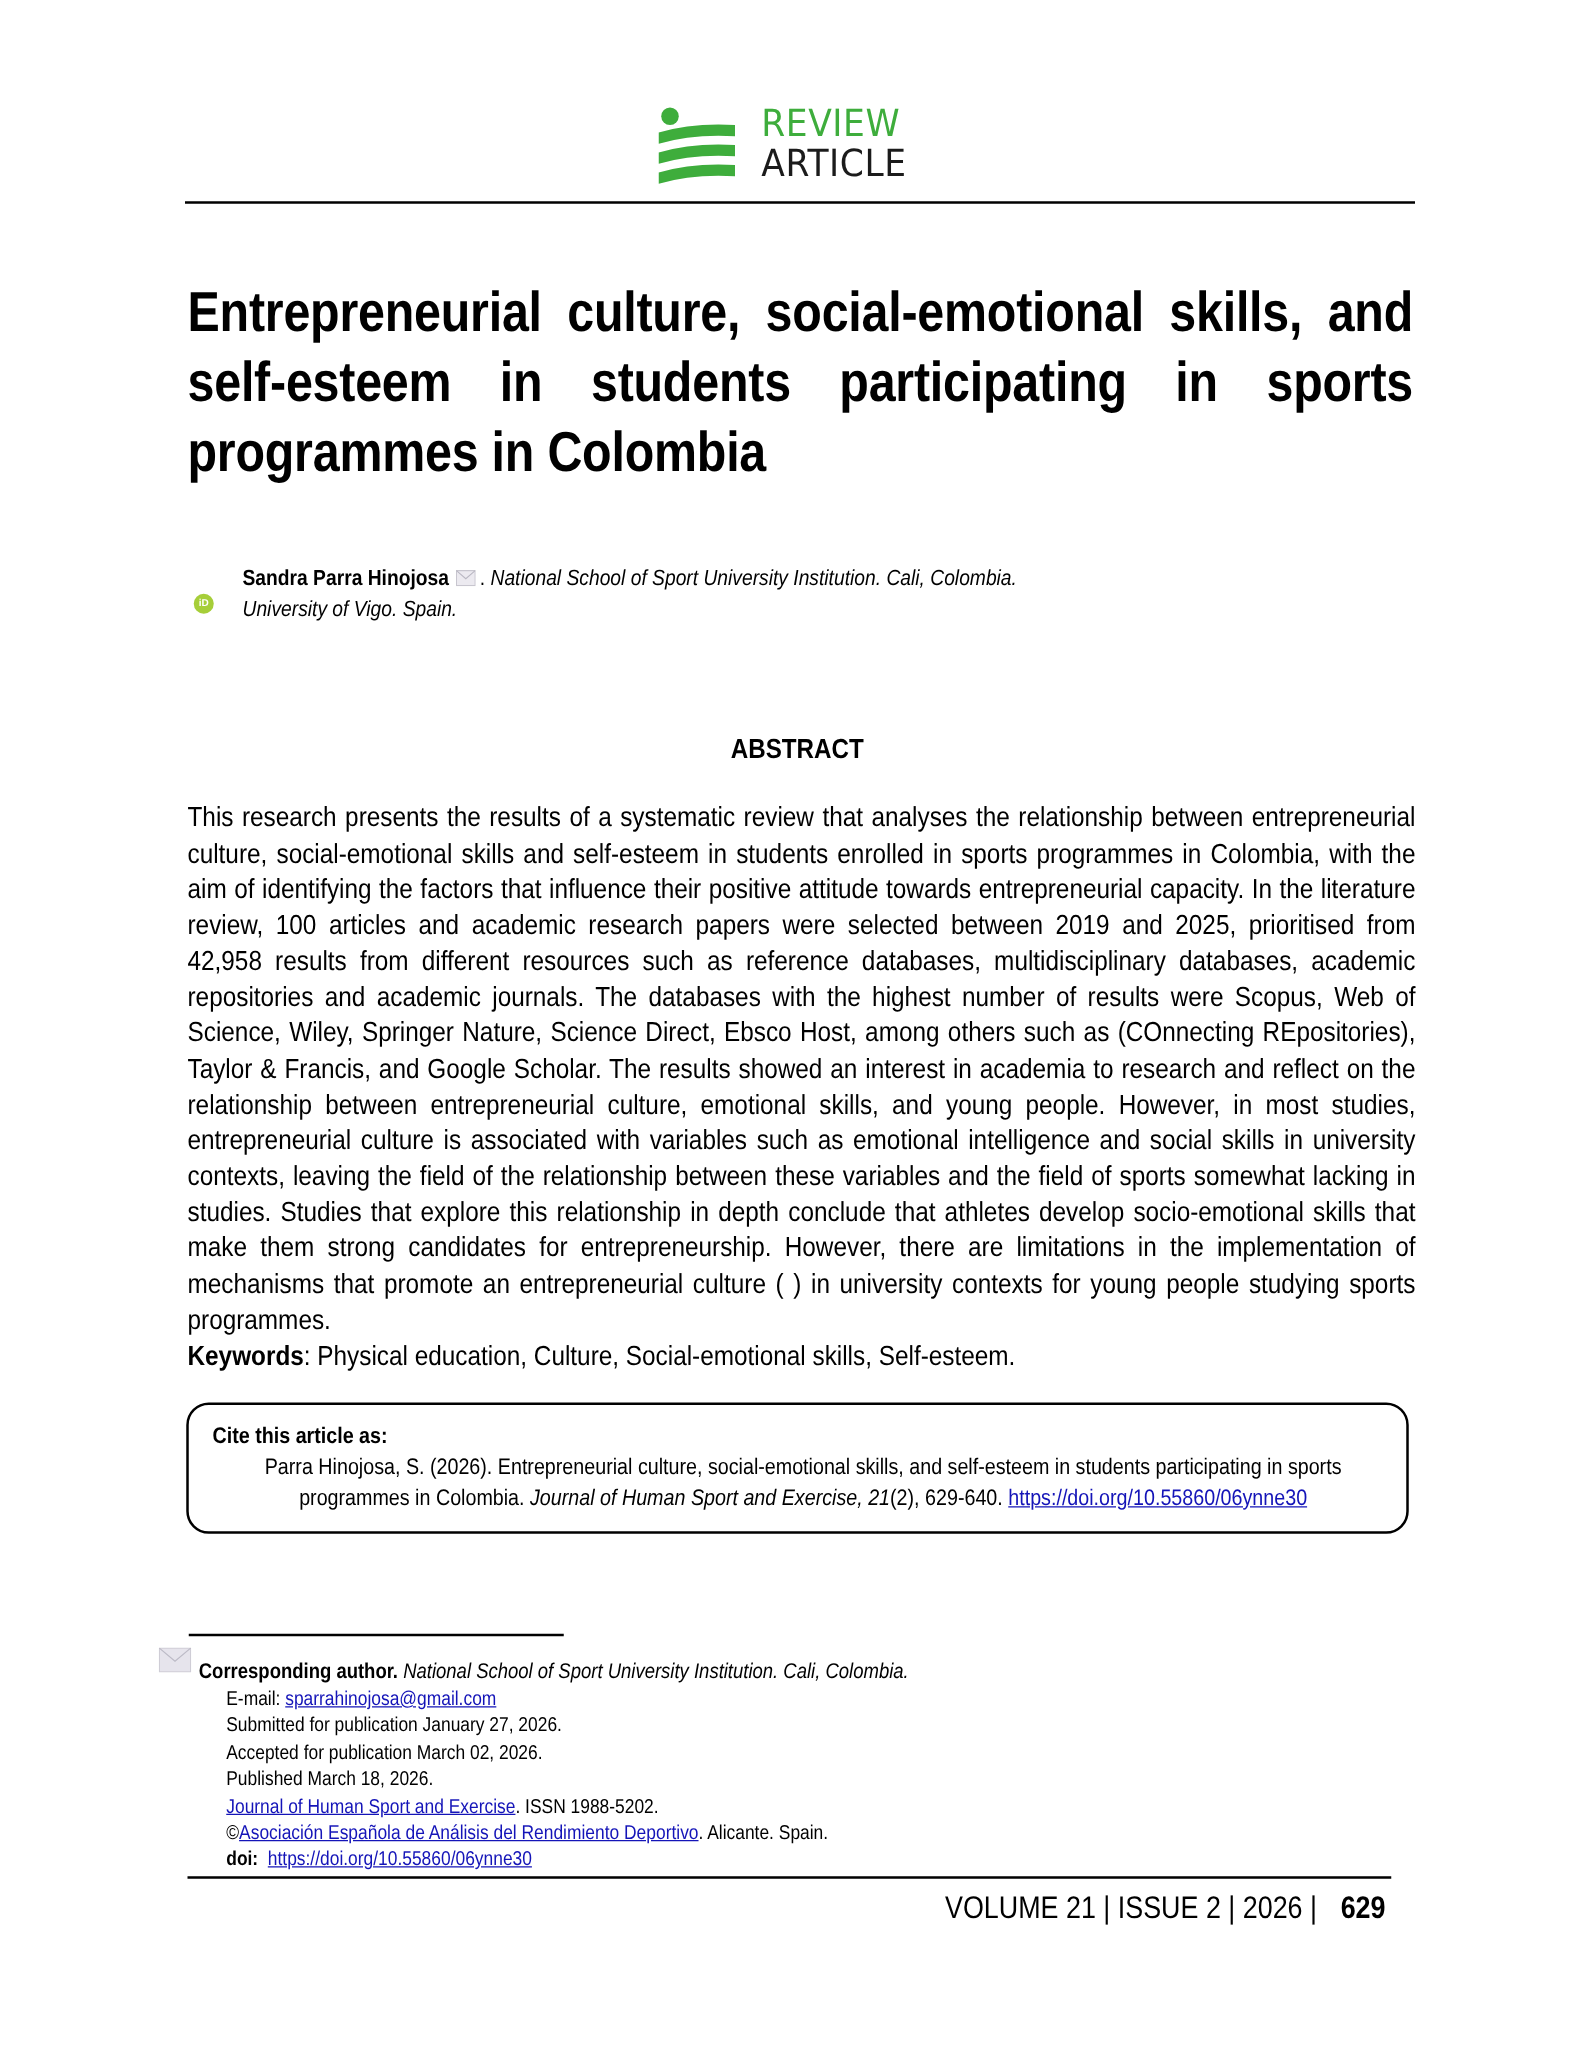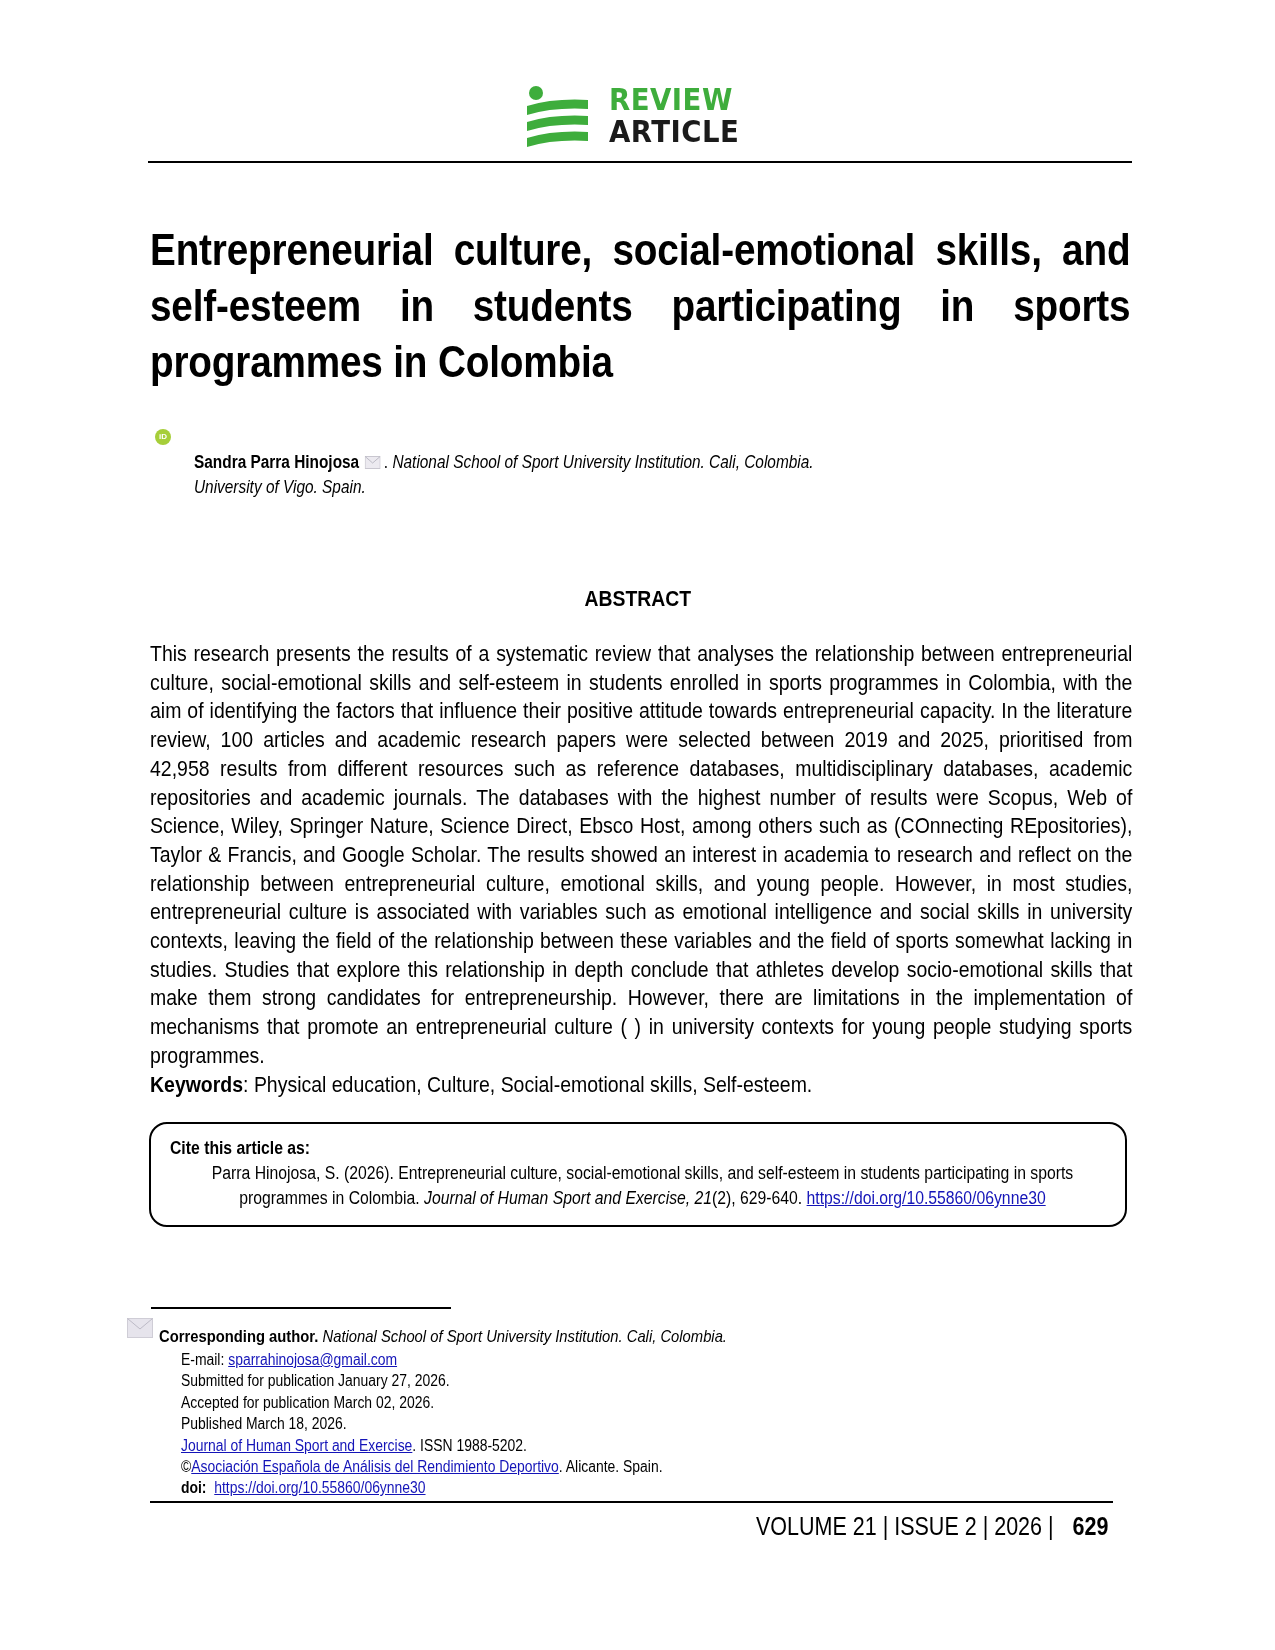--- a/index.html
+++ b/index.html
@@ -2,35 +2,35 @@
 <html><head>
 <meta charset="utf-8">
 <style>
   html, body { margin: 0; padding: 0; background: #ffffff; }
   body { width: 1275px; height: 1650px; position: relative; overflow: hidden;
          font-family: "Liberation Sans", "DejaVu Sans", sans-serif; color: #000; }
   .abs { position: absolute; }
 
   
   .logo-icon { left: 524px; top: 84px; width: 66px; height: 68px; }
-  .logo-text { left: 609px; top: 84px; font-family: "DejaVu Sans", sans-serif; font-weight: bold;
+  .logo-text { left: 609px; top: 84px; font-family: "DejaVu Sans", sans-serif; font-weight: normal;
                letter-spacing: 0.5px; line-height: 32px; }
   .logo-text .l1 { color: #3ead3c; font-size: 30px; display:block; transform: scaleX(0.92); transform-origin:left; }
   .logo-text .l2 { color: #1b1b1b; font-size: 30px; display:block; transform: scaleX(0.92); transform-origin:left; }
 
   .rule { position: absolute; background: #000; }
   .top-rule { left: 148px; top: 161px; width: 984px; height: 2px; }
 
   
   .title { left: 150px; top: 222px; width: 980px; font-size: 45px; font-weight: bold;
            line-height: 56px; text-align: justify; text-align-last: left;
            transform: scaleX(0.86); transform-origin: left top; width: 1140px; letter-spacing: -0.2px; }
 
   
-  .orcid { left: 155px; top: 429px; width: 16px; height: 16px; border-radius: 50%; background: #a6ce39;
+  .orcid { left: 155px; top: 475px; width: 16px; height: 16px; border-radius: 50%; background: #a6ce39;
            color: #fff; font-size: 8px; font-weight: bold; line-height: 16px; text-align: center; }
   .author-block { left: 194px; top: 450px; font-size: 17.5px; line-height: 25px; white-space: nowrap;
                   transform: scaleX(0.88); transform-origin: left top; }
   .author-name { font-weight: bold; }
   .aff { font-style: italic; }
   .mail-ic { display:inline-block; width: 18px; height: 13px; vertical-align: -1px; margin: 0 4px 0 6px; }
 
   
   .abs-heading { left: 0; width: 1275px; top: 586px; text-align: center; font-size: 22px; font-weight: bold;
                  transform: scaleX(0.88); transform-origin: 640px 0; }

